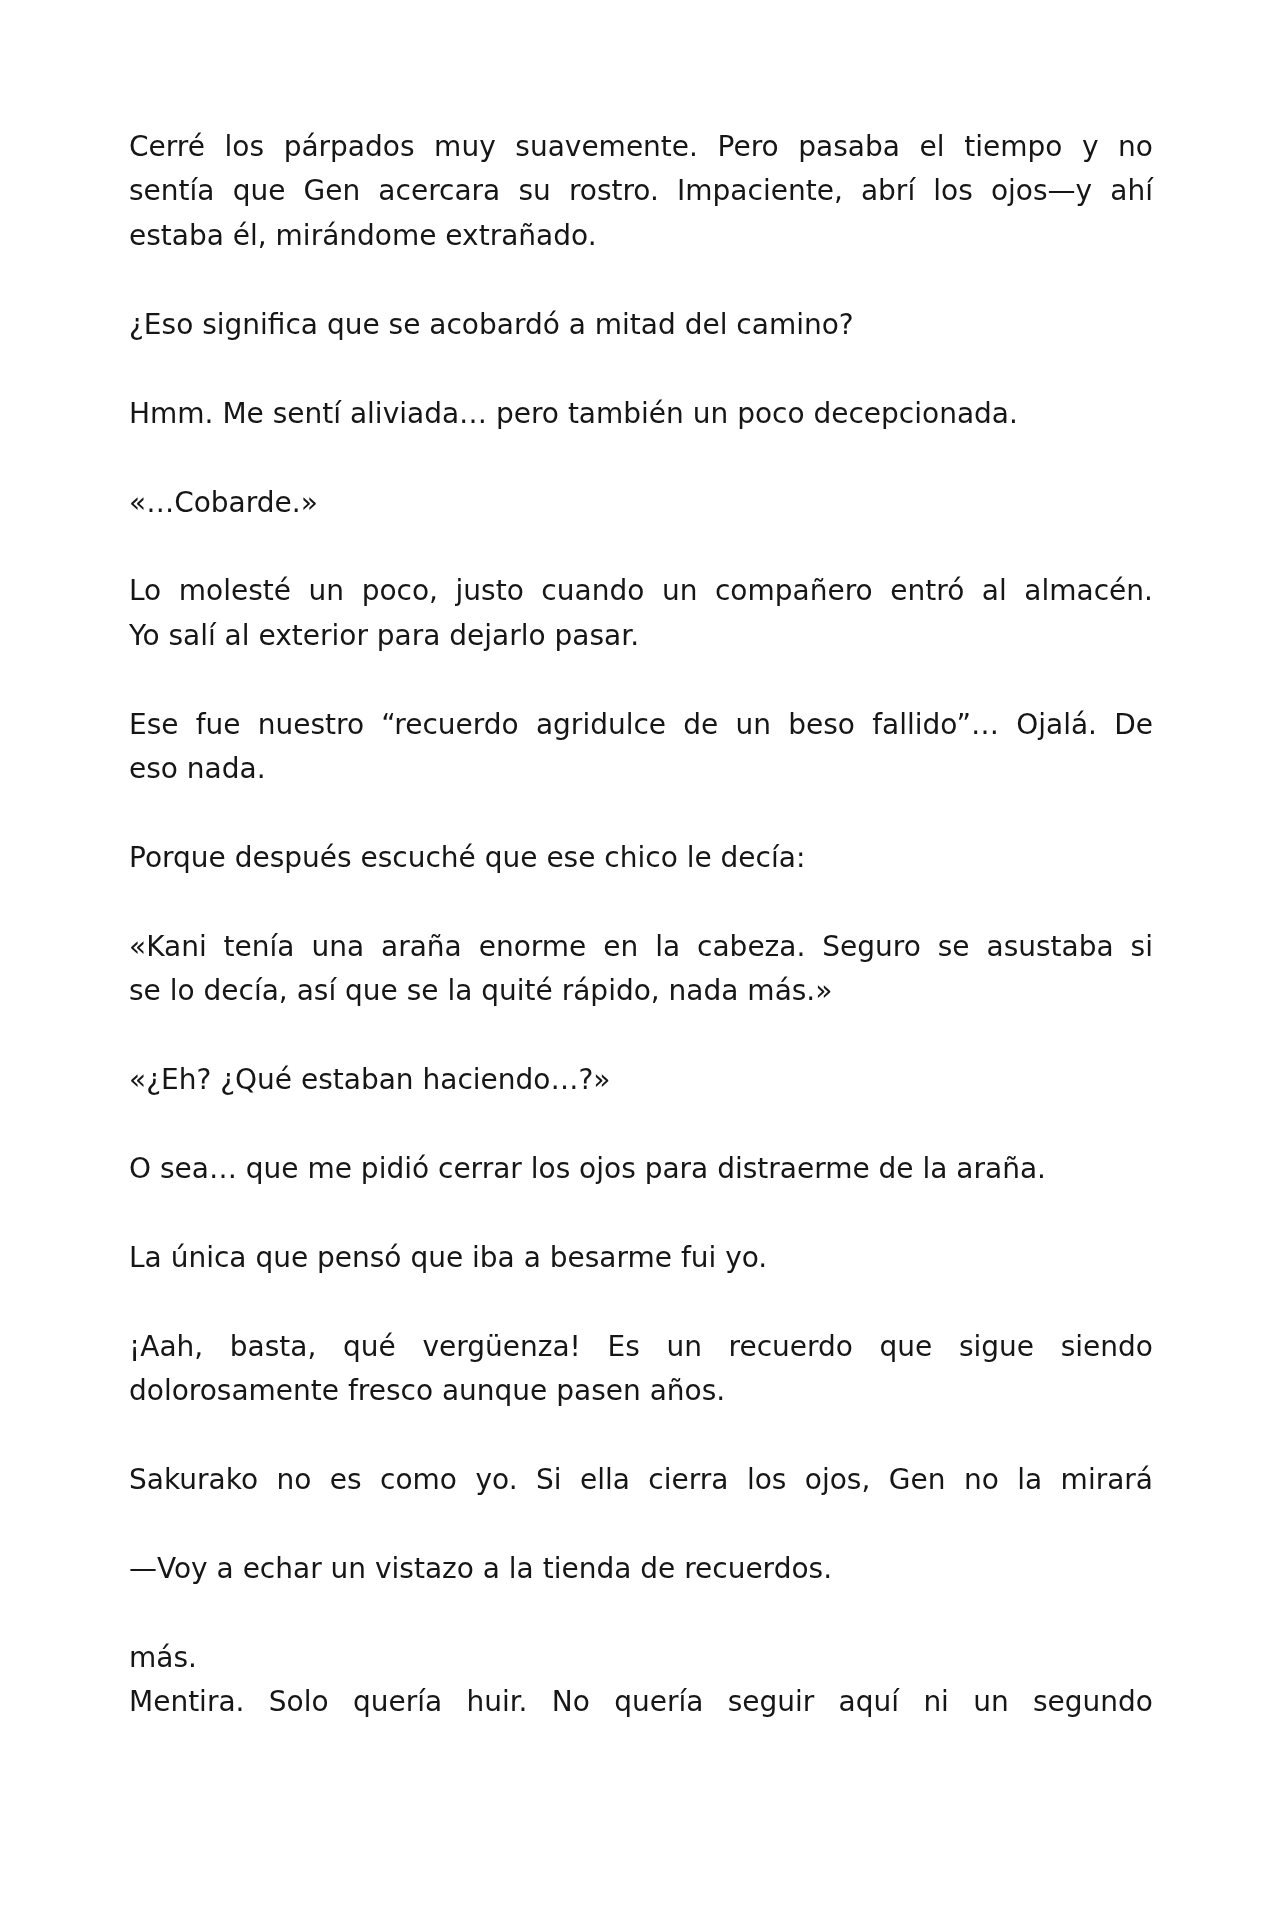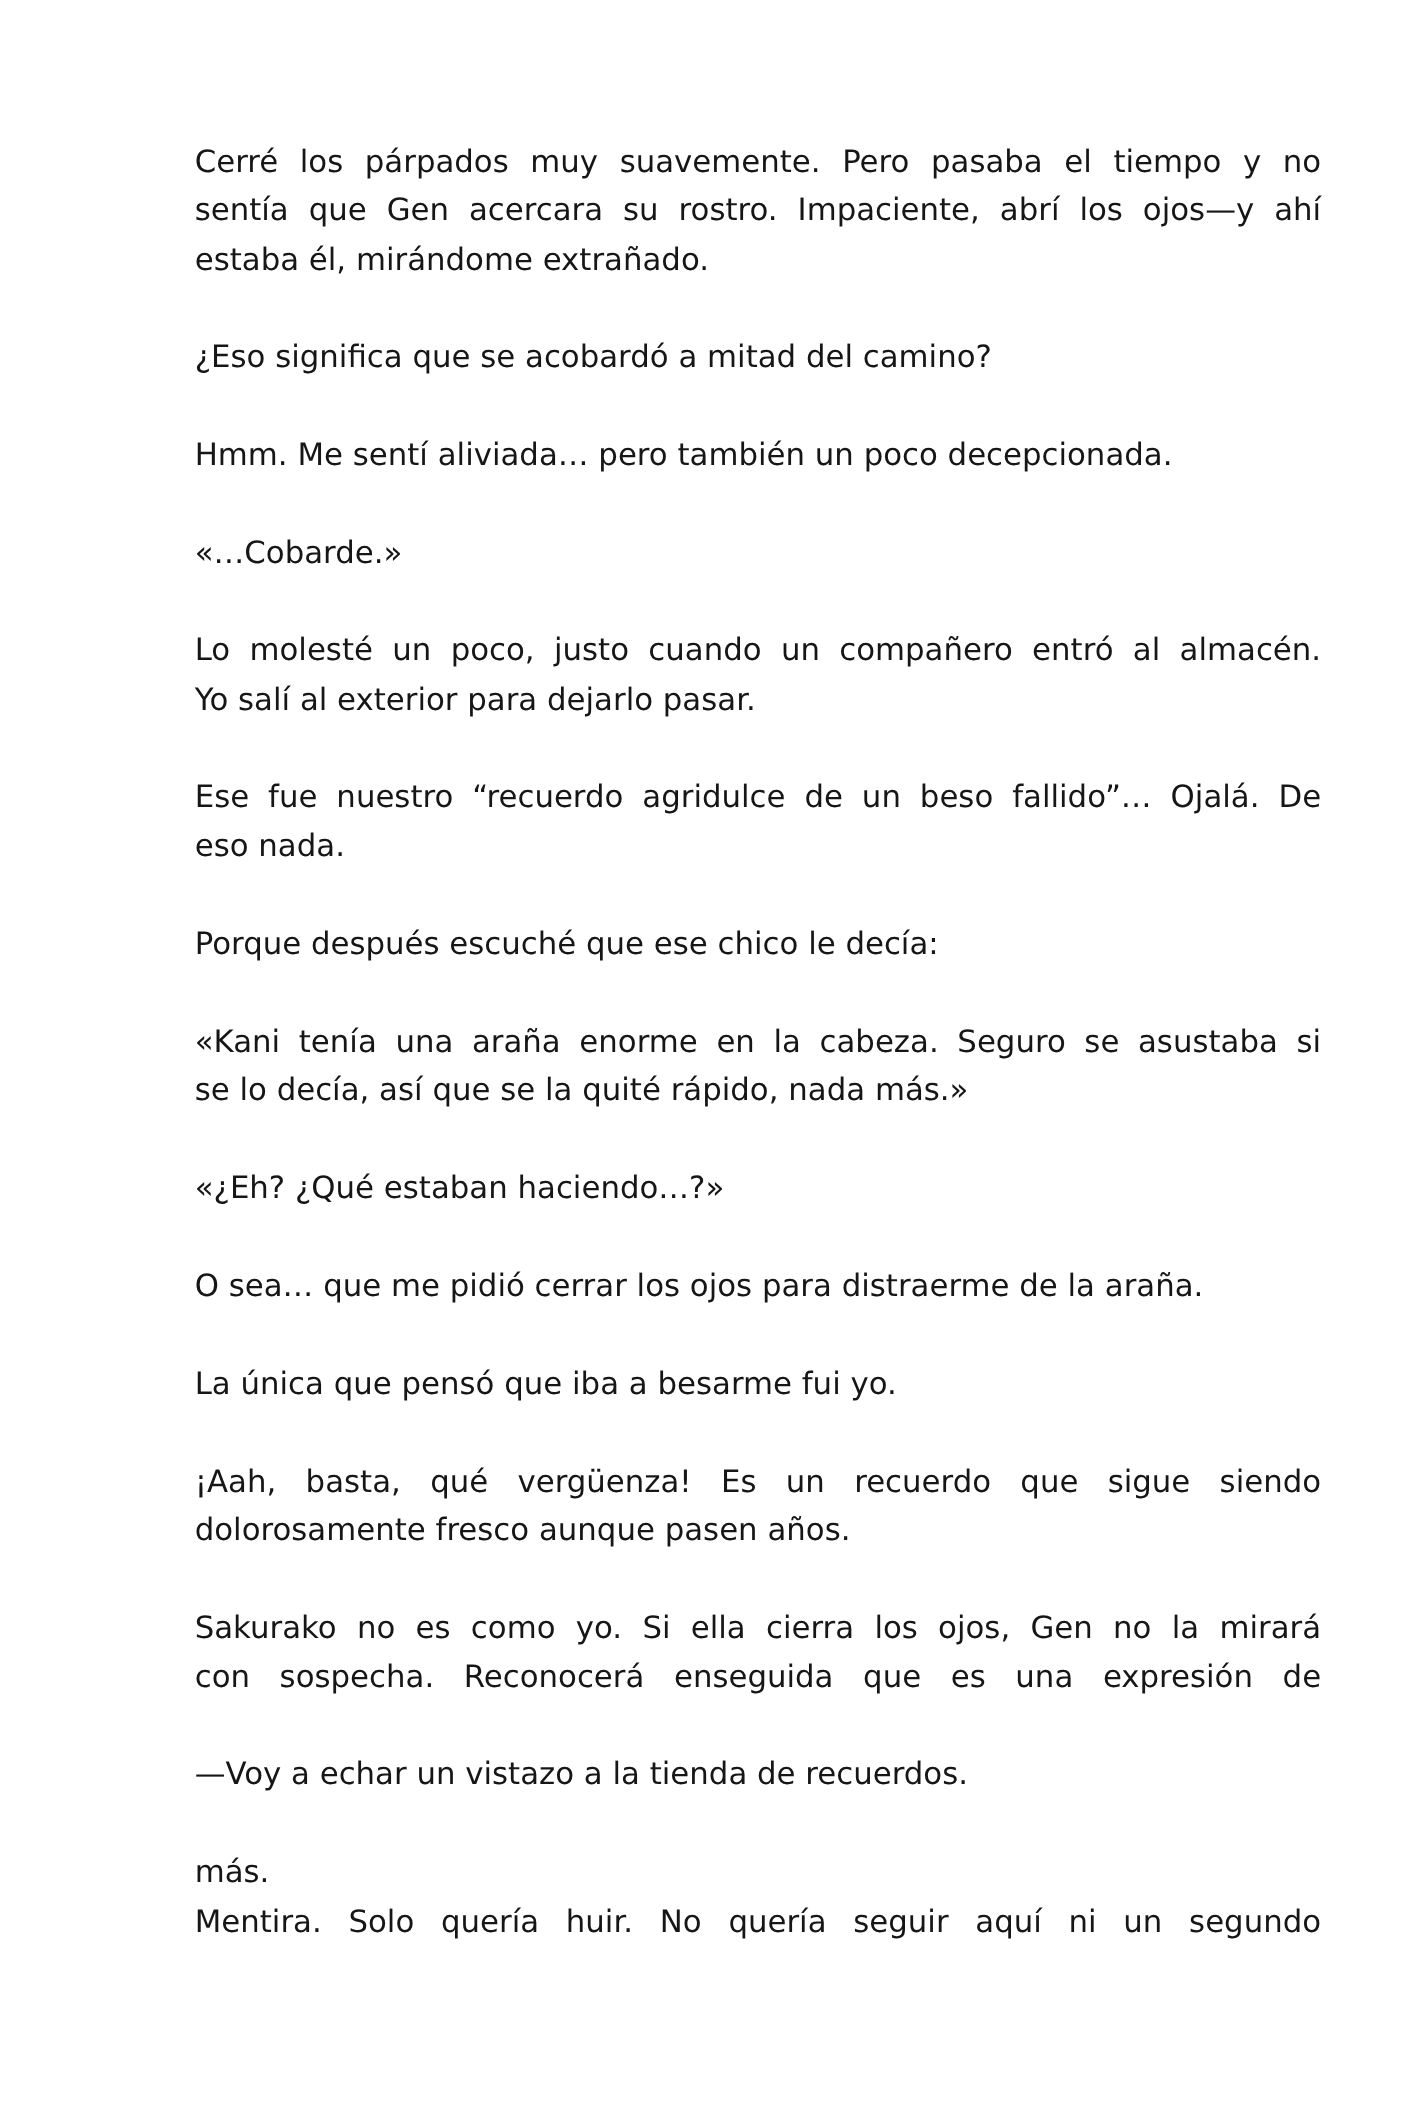--- a/index.html
+++ b/index.html
@@ -6,21 +6,20 @@
     body { width: 1280px; height: 1920px; position: relative; overflow: hidden; }
     .page {
       position: absolute;
       left: 129px;
       top: 125px;
       width: 1024px;
       font-family: "DejaVu Sans", "Liberation Sans", sans-serif;
       font-size: 28px;
       line-height: 44.45px;
       color: #161616;
-      margin-left: 48px;
     }
     .para { margin: 0 0 44.45px 0; }
     .line {
       display: block;
       white-space: nowrap;
       text-align: justify;
       text-align-last: justify;
       height: 44.45px;
     }
     .line.last { text-align-last: left; }
@@ -66,21 +65,20 @@
   </p>
   <p class="para">
     <span class="line last">La única que pensó que iba a besarme fui yo.</span>
   </p>
   <p class="para">
     <span class="line">¡Aah, basta, qué vergüenza! Es un recuerdo que sigue siendo</span>
     <span class="line last">dolorosamente fresco aunque pasen años.</span>
   </p>
   <p class="para">
     <span class="line">Sakurako no es como yo. Si ella cierra los ojos, Gen no la mirará</span>
-    <span class="line">con sospecha. Reconocerá enseguida que es una expresión de</span>
   </p>
   <p class="para">
     <span class="line last">—Voy a echar un vistazo a la tienda de recuerdos.</span>
   </p>
   <p class="para">
     <span class="line last">más.</span>
     <span class="line">Mentira. Solo quería huir. No quería seguir aquí ni un segundo</span>
   </p>
 </div>
 

